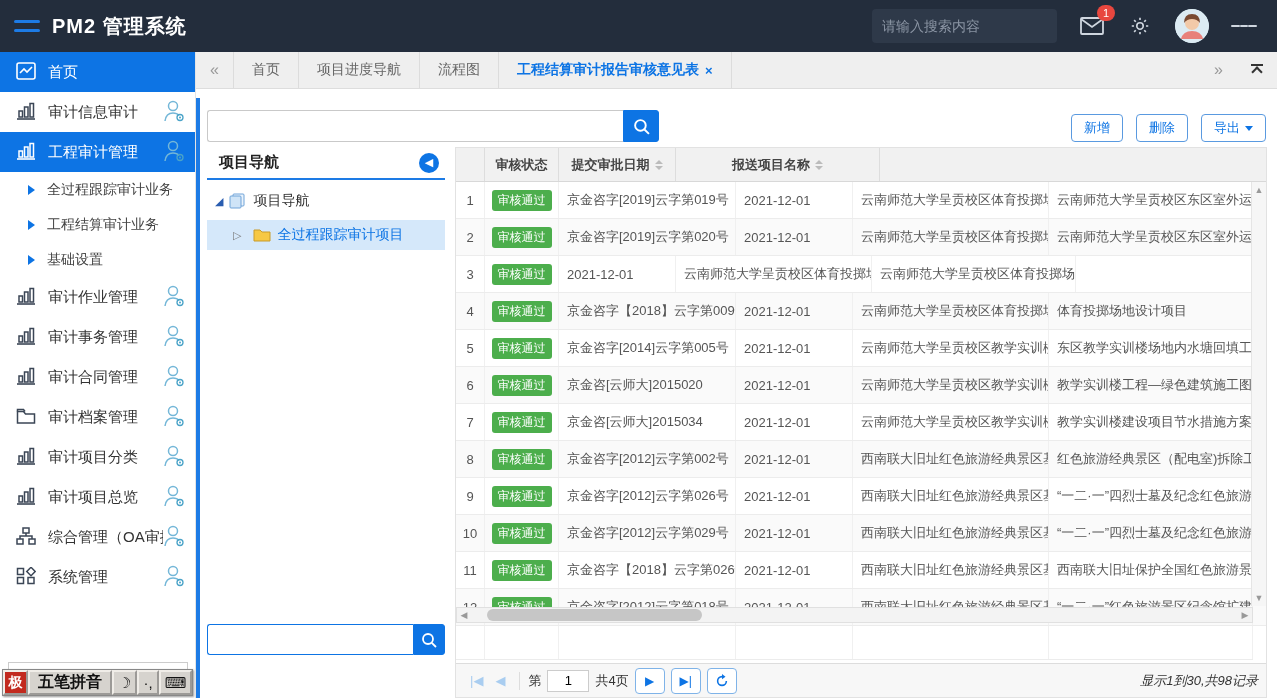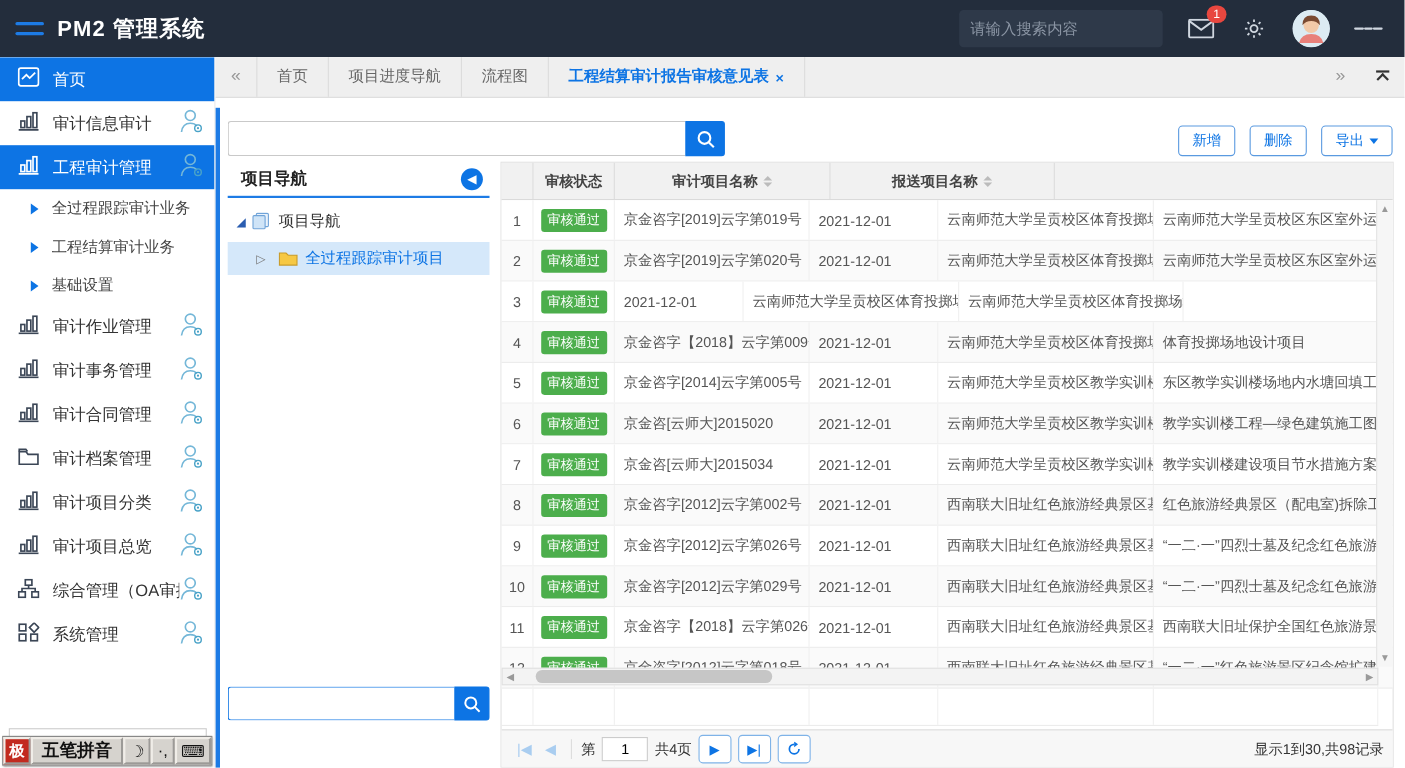--- a/index.html
+++ b/index.html
@@ -149,21 +149,21 @@
   
   .pager { position:absolute; bottom:0; left:0; width:100%; height:34px; background:#f7f7f7;
     border-top:1px solid #ddd; display:flex; align-items:center; padding:0 8px; font-size:13px; color:#333; }
   .pg-ico { color:#a9cdf0; font-size:13px; margin:0 6px; cursor:pointer; }
   .pg-sep { width:1px; height:18px; background:#ddd; margin:0 8px; }
   .pg-input { width:42px; height:22px; border:1px solid #ccc; margin:0 6px; text-align:center;
     font-size:13px; font-family:inherit; outline:none; }
   .pg-btn { width:30px; height:26px; border:1px solid #7fb3e8; border-radius:4px; background:#fff;
     color:#0d74e4; display:flex; align-items:center; justify-content:center; margin-left:6px;
     font-size:12px; cursor:pointer; }
-  .pg-summary { margin-left:auto; color:#333; }
+  .pg-summary { margin-left:auto; color:#333;font-style:italic; }
 </style>
 </head>
 <body>
 
 <div class="app">
 
   <div class="navbar">
     <div class="nav-burger">
         <i></i>
         <i></i>
@@ -472,22 +472,22 @@
     </div>
 
     <div class="table-panel">
       <div class="t-header" id="t-header">
           <div class="cell col-num">
             <span></span>
           </div>
           <div class="cell col-status">
             <span>审核状态</span>
           </div>
-          <div class="cell col-audit">
-            <span>审计项目名称</span>
+          <div class="cell col-date">
+            <span>提交审批日期</span>
             <span class="sort">
               <i class="up"></i>
               <i class="dn"></i>
             </span>
           </div>
           <div class="cell col-report">
             <span>报送项目名称</span>
             <span class="sort">
               <i class="up"></i>
               <i class="dn"></i>

